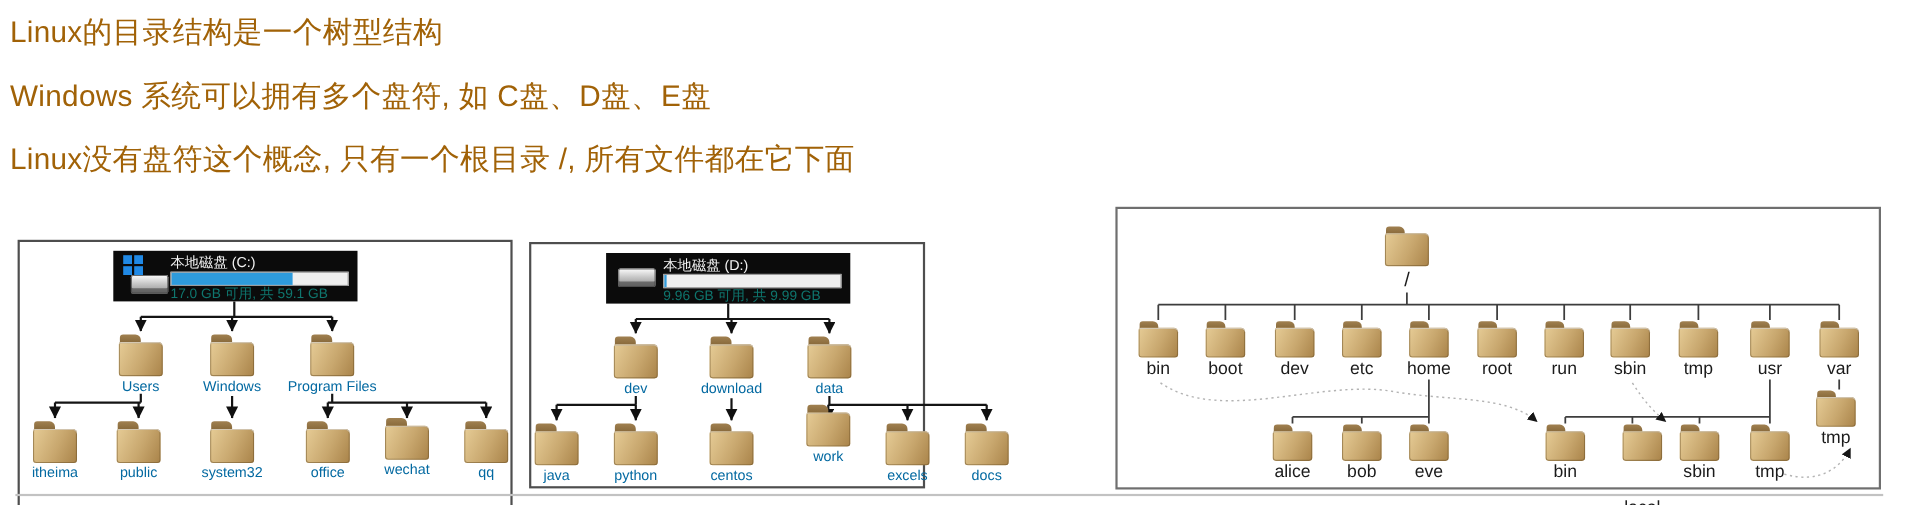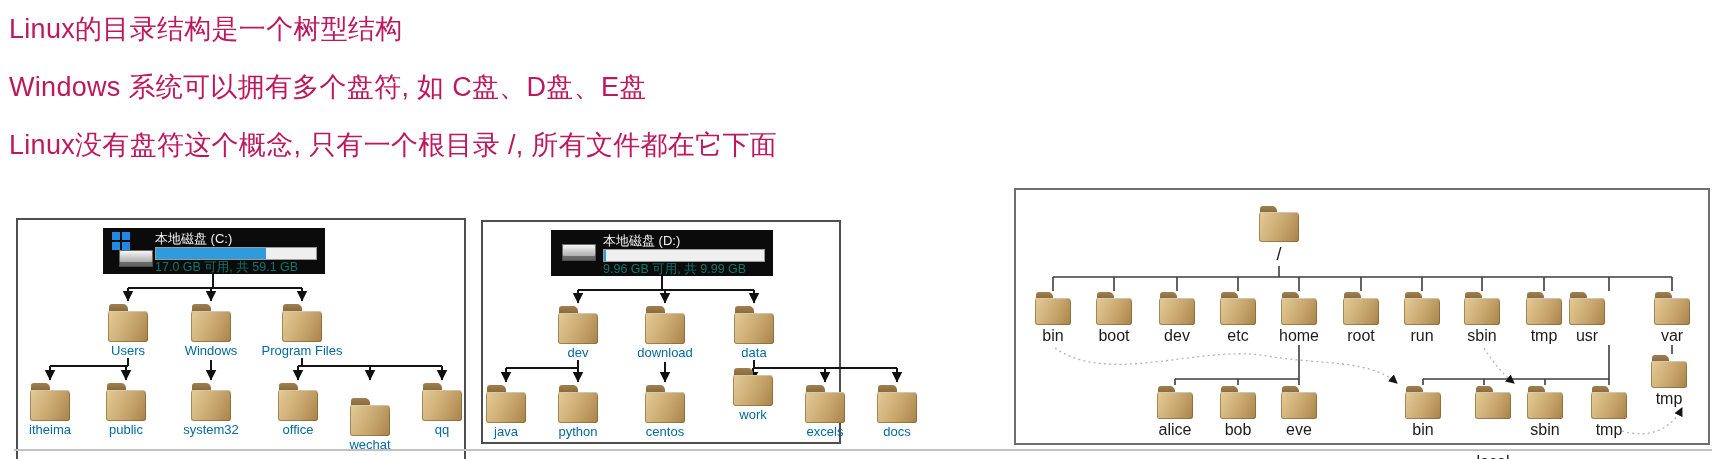--- a/index.html
+++ b/index.html
@@ -1,21 +1,21 @@
 <!DOCTYPE html>
 <html><head>
 <meta charset="utf-8">
 <style>
   html,body{margin:0;padding:0;}
   body{
     width:1735px;height:459px;position:relative;overflow:hidden;background:#ffffff;
     font-family:"Liberation Sans","DejaVu Sans",sans-serif;
   }
   
-  .hdr{position:absolute;left:9px;top:0;color:#be185d;}
+  .hdr{position:absolute;left:9px;top:0;color:#a16207;}
   .hline{height:58px;display:flex;align-items:center;font-size:27px;white-space:nowrap;letter-spacing:.3px;}
   
   .panel{position:absolute;background:#fff;border:2px solid #4e4e4e;box-sizing:border-box;}
   #panel-c{left:16px;top:218px;width:450px;height:260px;}
   #panel-d{left:481px;top:220px;width:360px;height:224px;}
   #panel-linux{left:1014px;top:188px;width:696px;height:257px;border-color:#6f6f6f;}
   .panel svg{position:absolute;left:0;top:0;}
   .baseline{position:absolute;left:14px;top:449px;width:1698px;height:2px;background:#c2c2c2;}
   
   .drivebox{position:absolute;width:222px;height:46px;background:#0b0b0b;color:#f2f2f2;z-index:3;}
@@ -141,21 +141,21 @@
       </div>
       <div class="nlabel">system32</div>
     </div>
     <div class="node" style="left: 225px; top: 163px;">
       <div class="f">
         <i class="tab"></i>
         <i class="body"></i>
       </div>
       <div class="nlabel">office</div>
     </div>
-    <div class="node" style="left: 297px; top: 178px;">
+    <div class="node" style="left: 297px; top: 160px;">
       <div class="f">
         <i class="tab"></i>
         <i class="body"></i>
       </div>
       <div class="nlabel">wechat</div>
     </div>
     <div class="node" style="left: 369px; top: 163px;">
       <div class="f">
         <i class="tab"></i>
         <i class="body"></i>
@@ -363,21 +363,21 @@
       </div>
       <div class="nlabel">sbin</div>
     </div>
     <div class="node" style="left: 473px; top: 102px;">
       <div class="f">
         <i class="tab"></i>
         <i class="body"></i>
       </div>
       <div class="nlabel">tmp</div>
     </div>
-    <div class="node" style="left: 516px; top: 102px;">
+    <div class="node" style="left: 538px; top: 102px;">
       <div class="f">
         <i class="tab"></i>
         <i class="body"></i>
       </div>
       <div class="nlabel">usr</div>
     </div>
     <div class="node" style="left: 601px; top: 102px;">
       <div class="f">
         <i class="tab"></i>
         <i class="body"></i>

